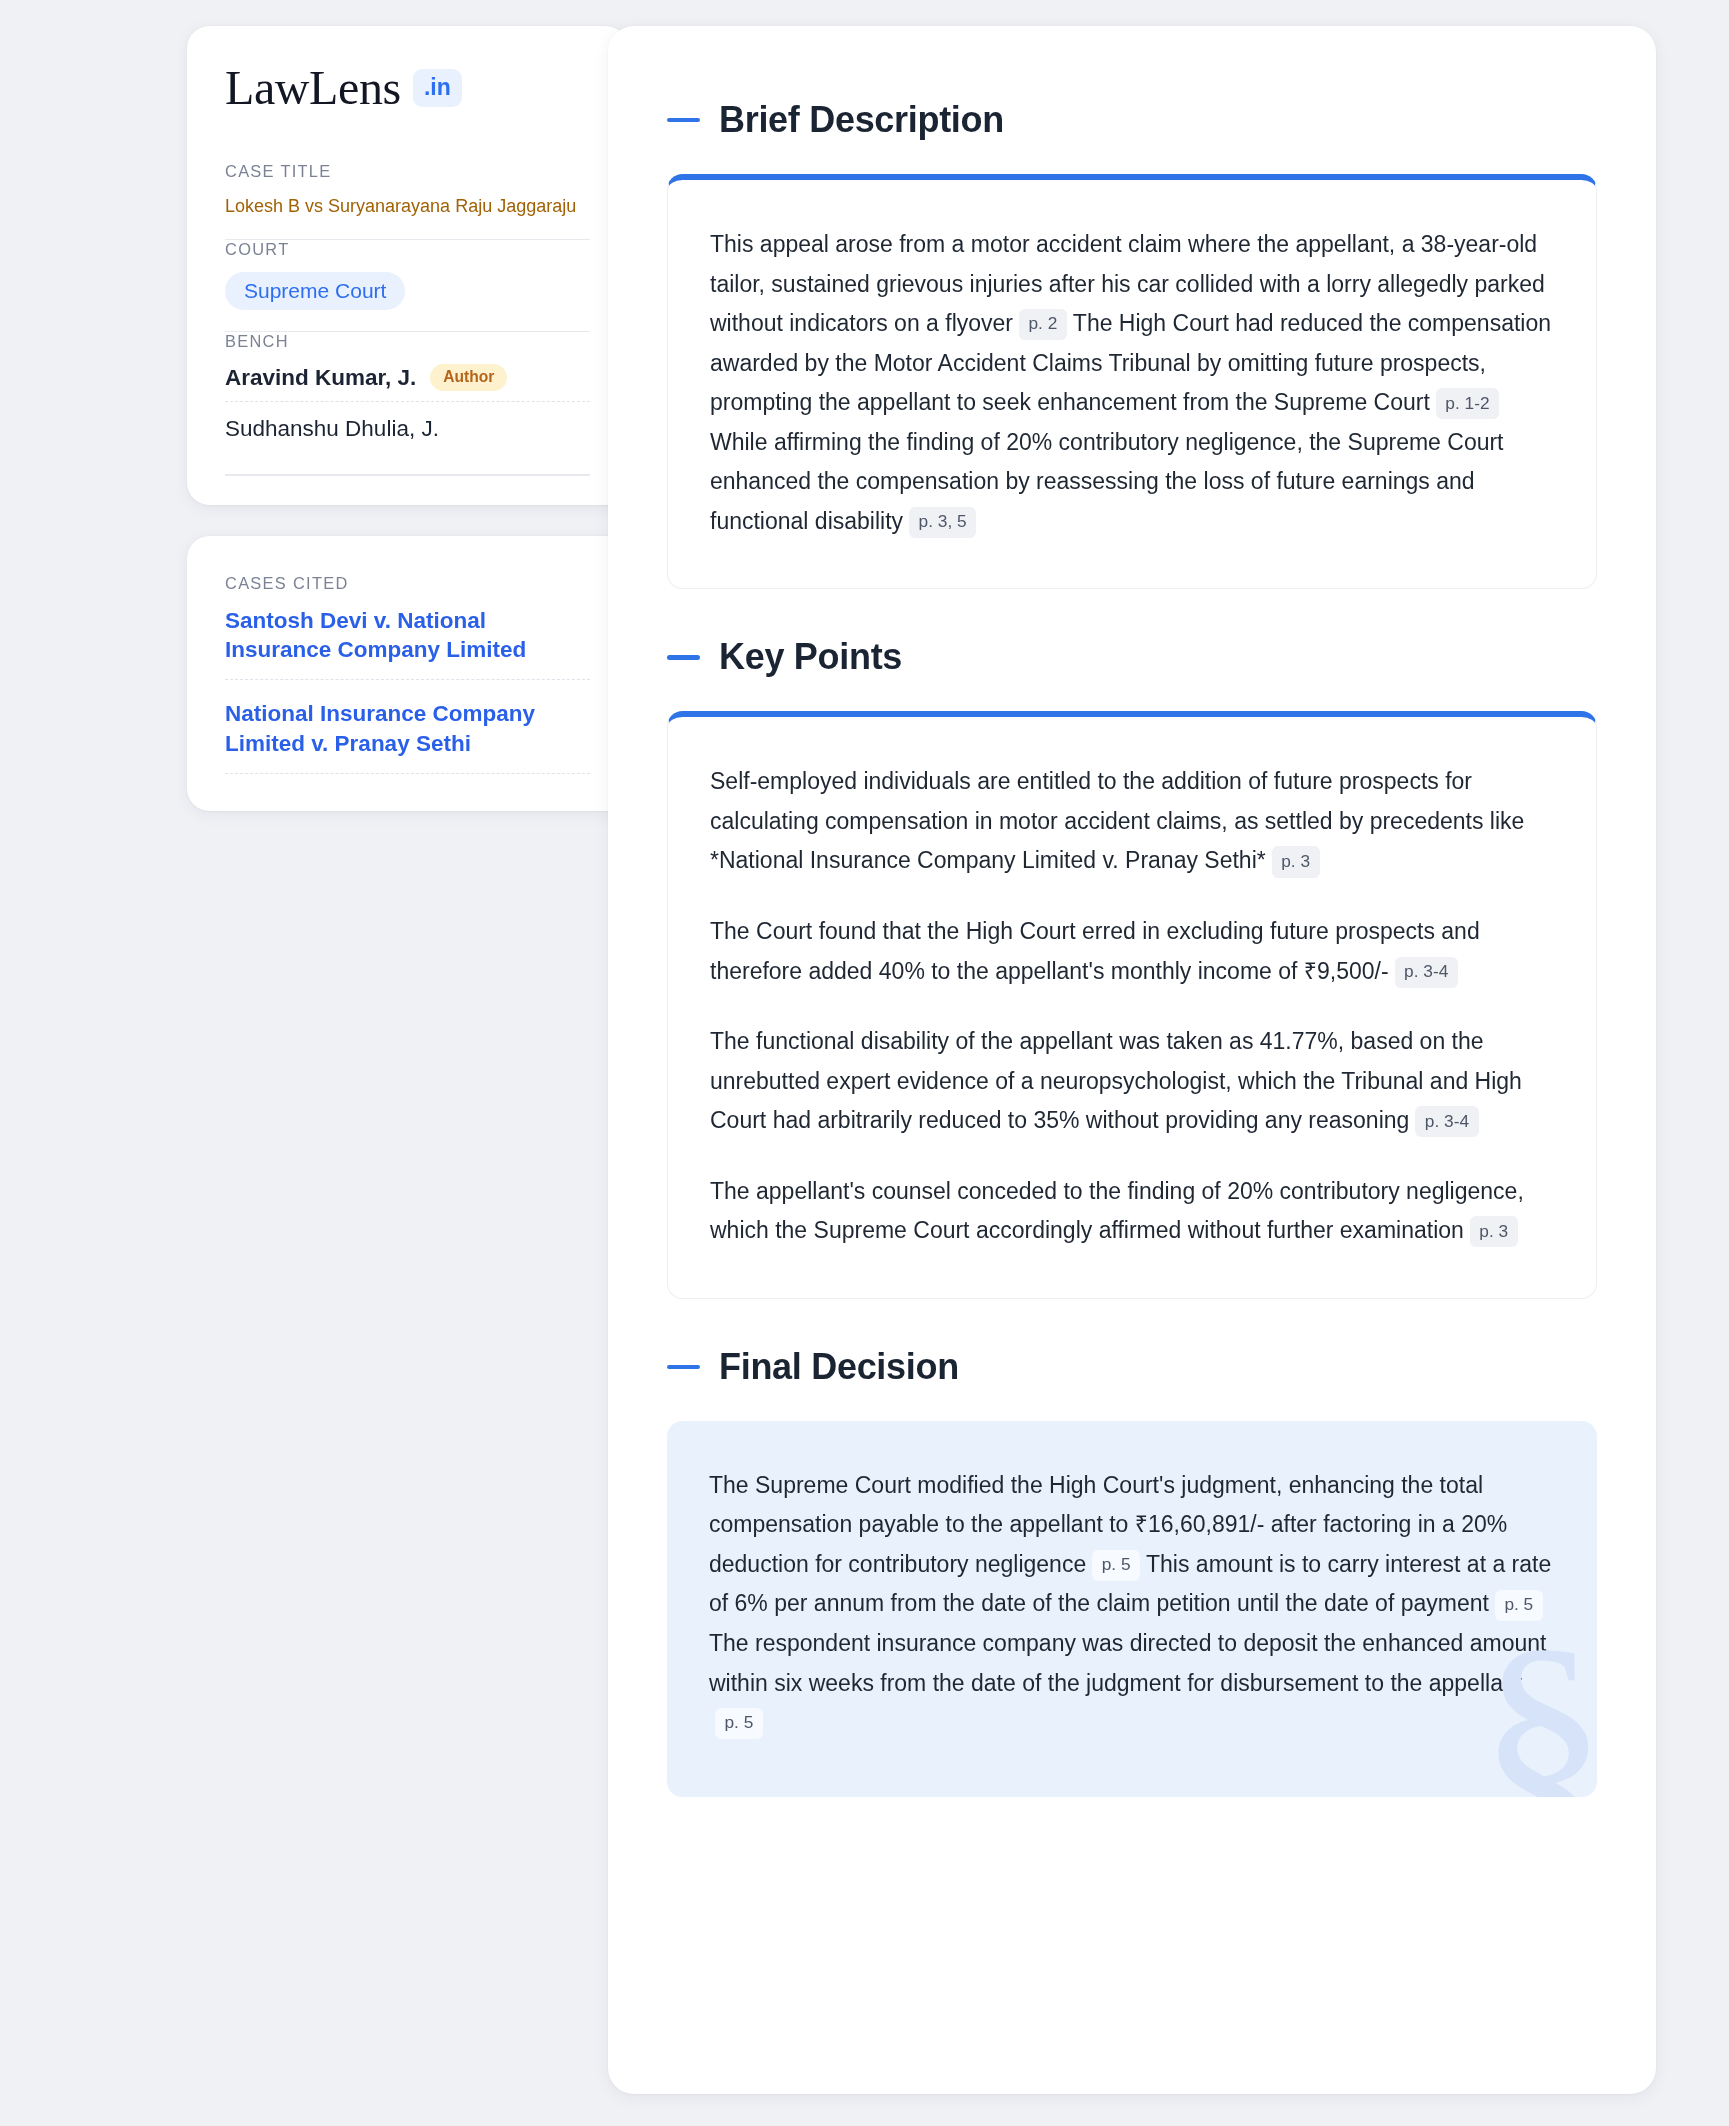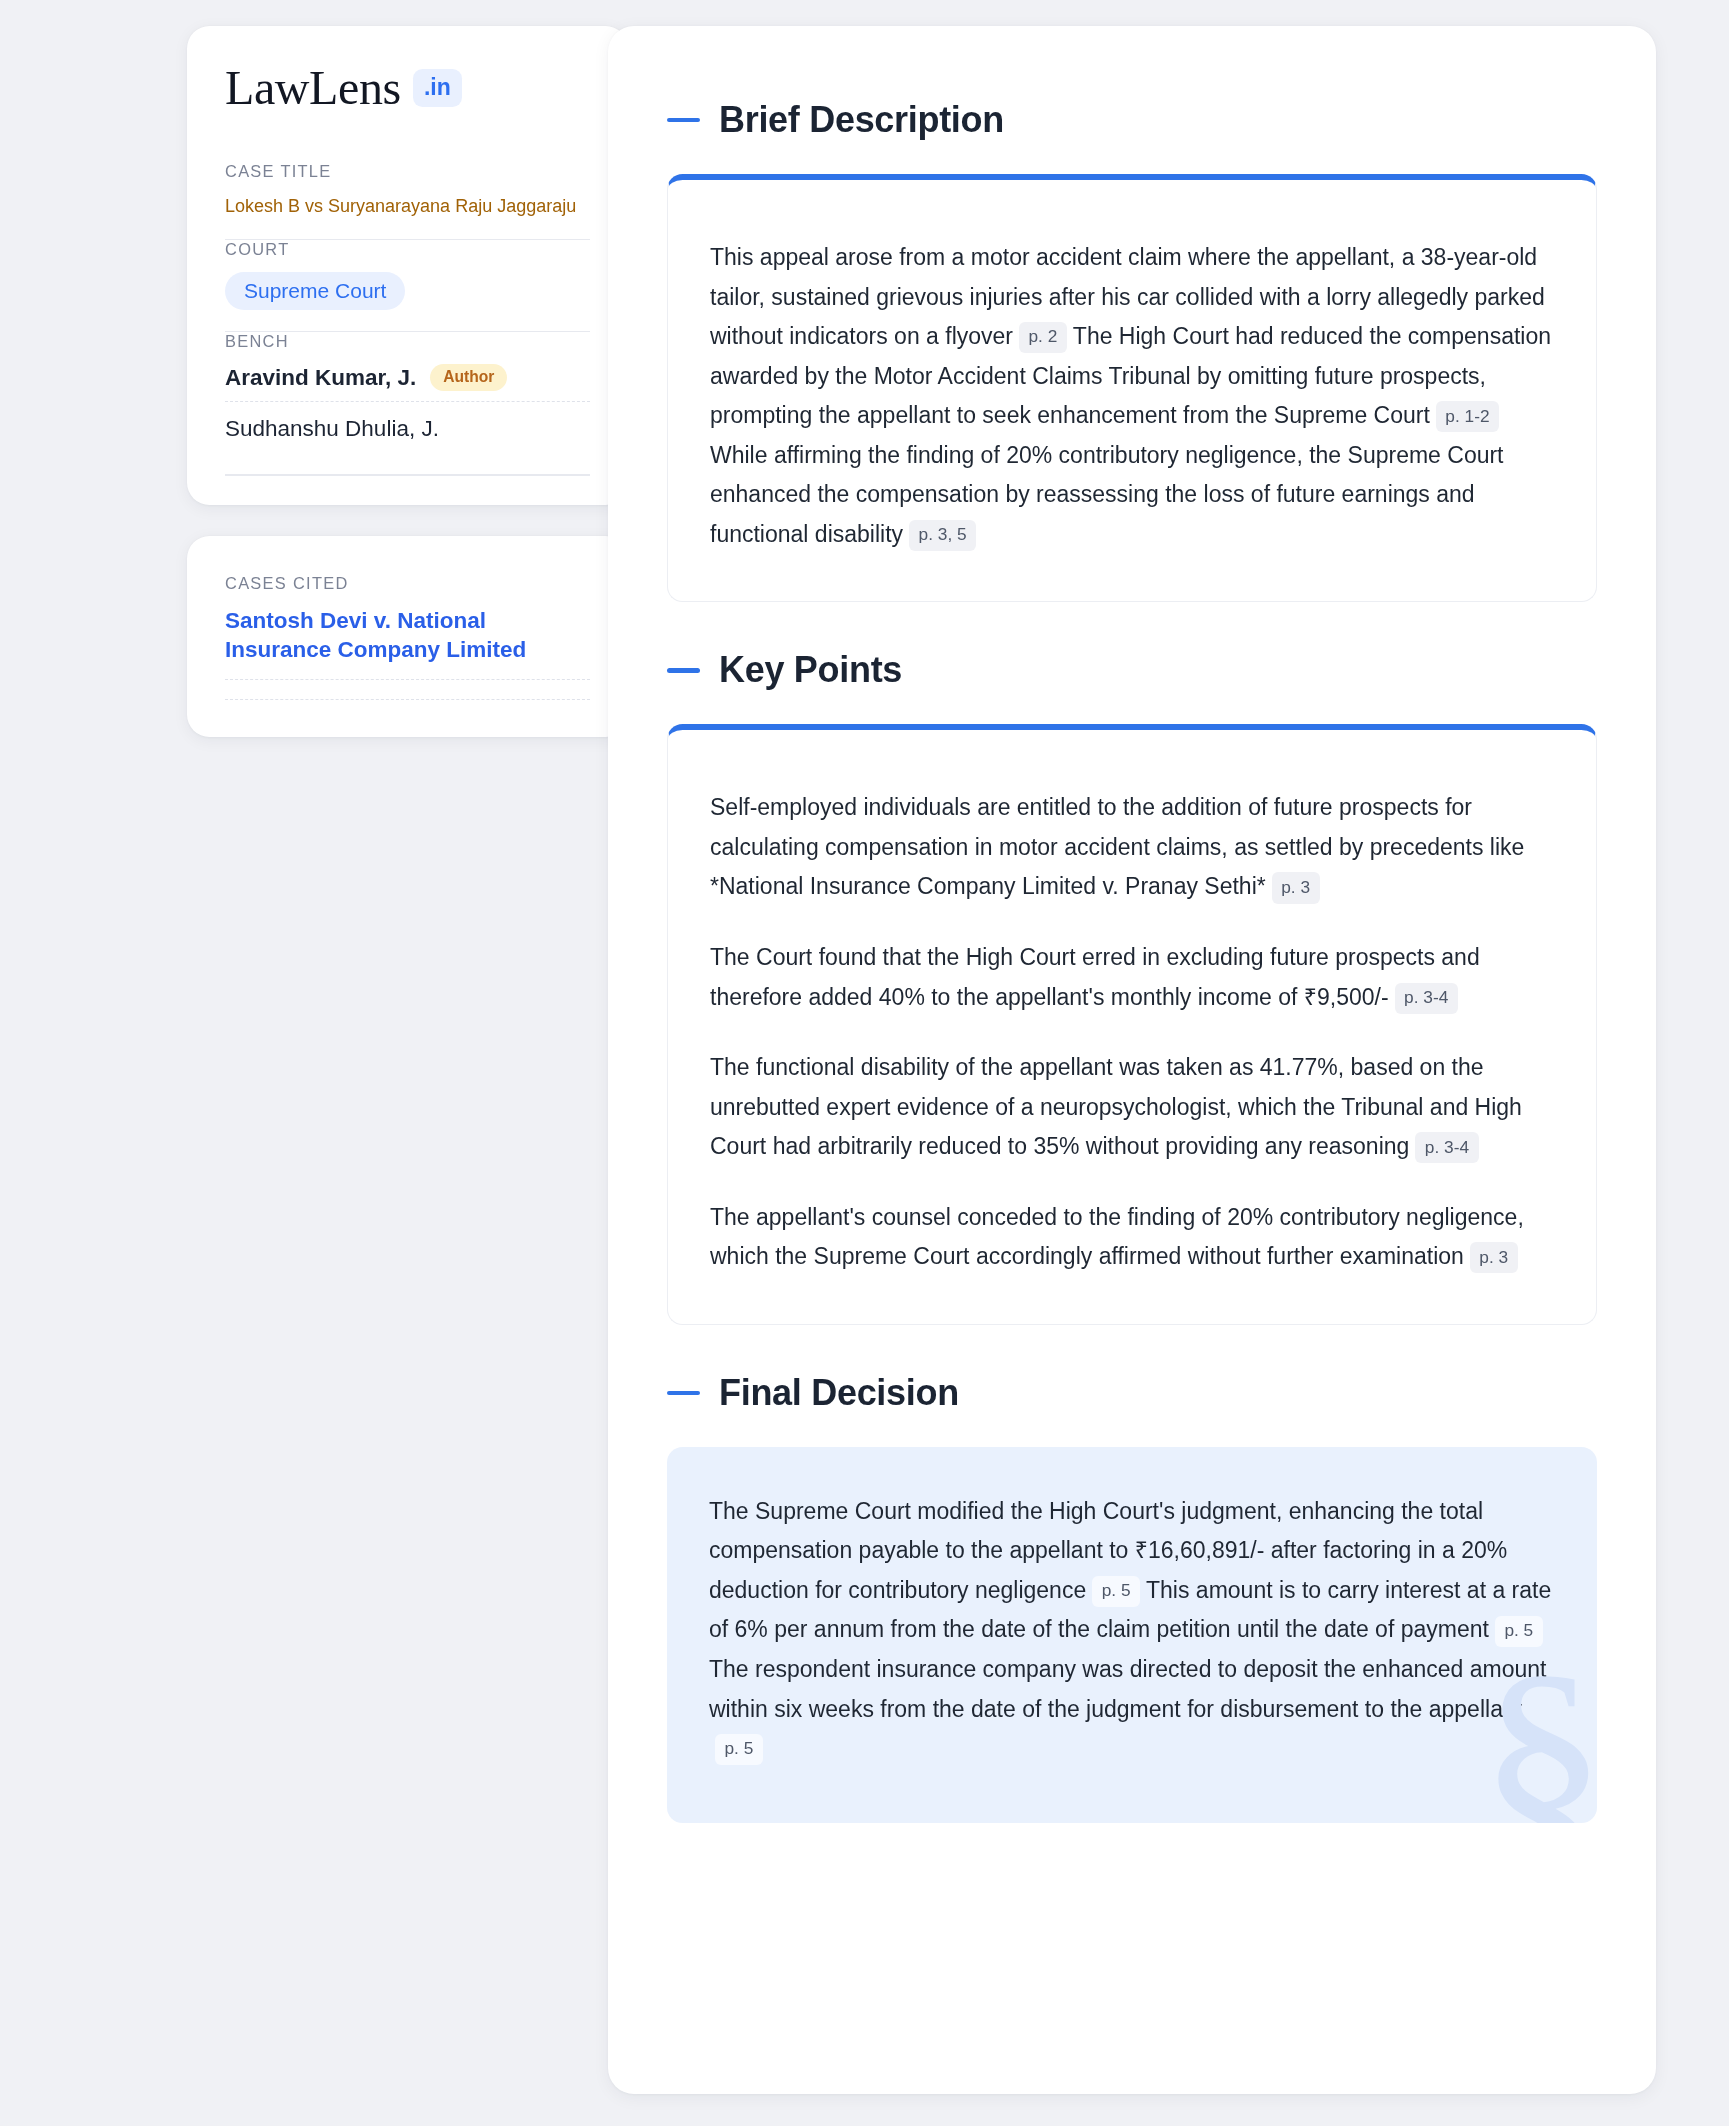--- a/index.html
+++ b/index.html
@@ -166,21 +166,21 @@
     font-size: 36px;
     font-weight: bold;
     color: #1b2433;
     letter-spacing: -0.3px;
   }
 
   
   .content-card {
     border: 0.9px solid #eceef3;
     border-radius: 15.6px;
-    padding: 58px 42px 47px 42px;
+    padding: 45px 42px 47px 42px;
     background: #ffffff;
   }
   .content-card.accented { border-top: 6px solid #2f73e8; }
 
   .content-card.decision {
     position: relative;
     background: #e9f1fd;
     border: none;
     padding: 45px 42px 54px 42px;
     overflow: hidden;
@@ -264,20 +264,21 @@
       <div class="meta-divider"></div>
 
     </div>
 
     <div class="card sidebar-card-cases">
       <div class="meta-label">CASES CITED</div>
 
       <a class="case-link" href="#">Santosh Devi v. National Insurance Company Limited</a>
       <div class="case-sep"></div>
 
+      <a class="case-link" href="#">National Insurance Company Limited v. Pranay Sethi</a>
       <div class="case-sep"></div>
     </div>
 
   </aside>
 
   <main class="main">
 
     <section class="section">
       <div class="section-heading">
         <span class="heading-dash"></span>

